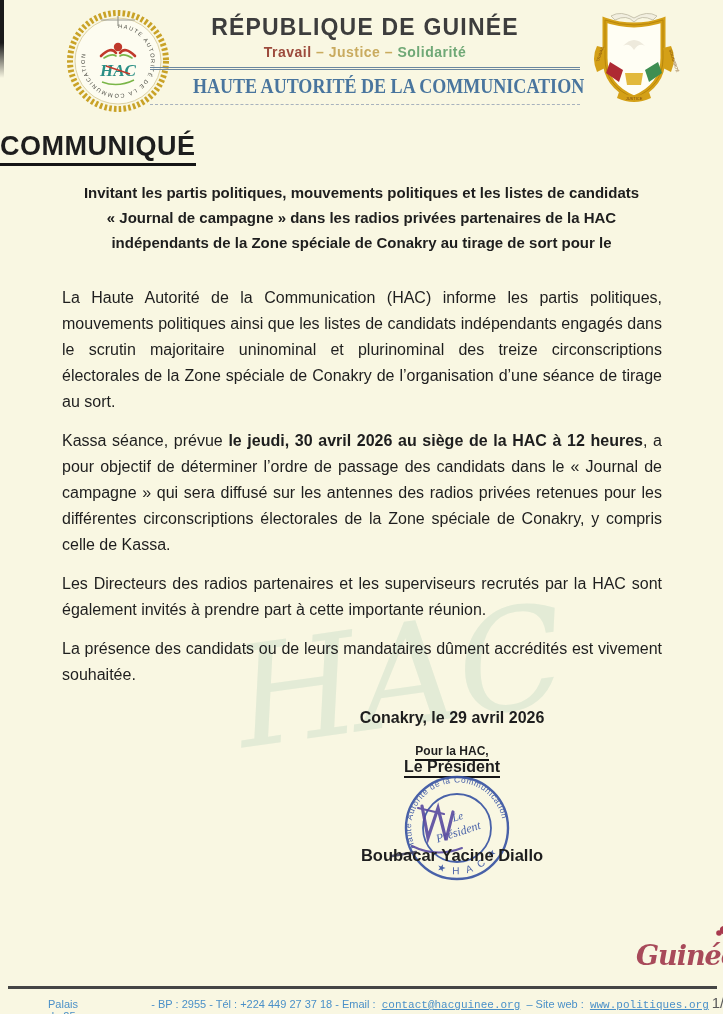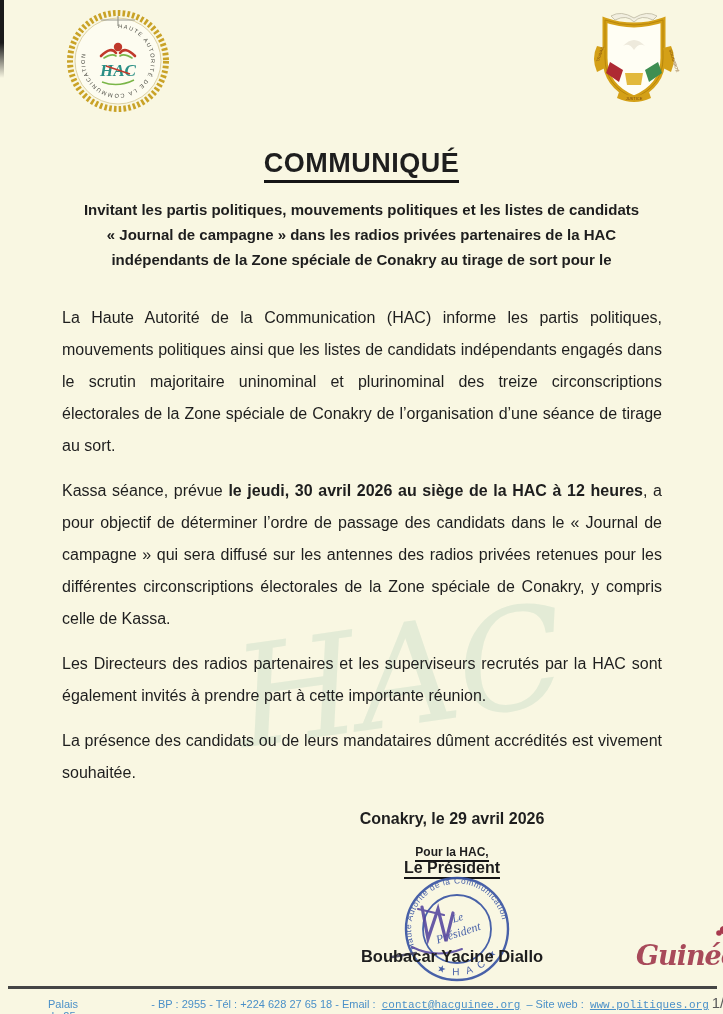--- a/index.html
+++ b/index.html
@@ -17,26 +17,26 @@
   .header-center{position:absolute;left:150px;top:14px;width:430px;text-align:center;}
   .republic{font-size:23px;font-weight:bold;color:#3d3d3d;letter-spacing:1.2px;}
   .motto{font-size:14px;font-weight:bold;margin-top:3px;letter-spacing:.5px;}
   .motto .w1{color:#9c4a3c}.motto .sep{color:#c9ab5f}.motto .w2{color:#c9ab5f}.motto .w3{color:#6fa876}
   .inst-band{margin-top:7px;border-top:3px double #6b87a0;border-bottom:1px dashed #a8b2bd;
     padding:3px 0 5px;}
   .institution{display:inline-block;font-family:"Liberation Serif",serif;font-weight:bold;
     font-size:22px;color:#49759e;transform:scaleX(.82);transform-origin:center;white-space:nowrap;}
   
   .content{position:relative;z-index:2;}
-  .doc-title{text-align:center;margin-top:30px;}
+  .doc-title{text-align:left;margin-top:13px;}
   .doc-title span{font-size:27px;font-weight:bold;letter-spacing:.5px;
     border-bottom:3px solid #151515;padding-bottom:2px;}
   .subtitle{margin:18px auto 0;width:640px;text-align:center;font-weight:bold;
     font-size:15px;line-height:25px;}
-  .bodytext{margin:30px 61px 0 62px;font-size:16px;line-height:32px;text-align:justify;}
+  .bodytext{margin:30px 61px 0 62px;font-size:16px;line-height:26px;text-align:justify;}
   .bodytext p{margin:0 0 13px 0;}
   
   .sig{position:relative;width:300px;margin-left:302px;text-align:center;}
   .sig-date{margin-top:21px;font-weight:bold;font-size:16px;}
   .sig-for{margin-top:17px;font-weight:bold;font-size:12px;}
   .sig-for span,.sig-title span{border-bottom:2px solid #151515;padding-bottom:1px;}
   .sig-title{margin-top:0;font-weight:bold;font-size:16px;position:relative;z-index:1;}
   .stamp-wrap{height:0;position:relative;}
   .stamp{position:absolute;left:50%;margin-left:-70px;top:-12px;z-index:2;opacity:.92;}
   .sig-name{margin-top:70px;font-weight:bold;font-size:16.5px;position:relative;z-index:3;}
@@ -81,20 +81,33 @@
     <circle cx="62" cy="39" r="4.2" fill="#c0392b"></circle>
     <path d="M45,48 Q55,38 60,45" fill="none" stroke="#c0392b" stroke-width="2.6" stroke-linecap="round"></path>
     <path d="M64,45 Q69,38 79,48" fill="none" stroke="#c0392b" stroke-width="2.6" stroke-linecap="round"></path>
     <path d="M48,50 Q56,45 60,48" fill="none" stroke="#7ab648" stroke-width="1.6" stroke-linecap="round"></path>
     <path d="M64,48 Q68,45 76,50" fill="none" stroke="#7ab648" stroke-width="1.6" stroke-linecap="round"></path>
     <text x="62" y="68" text-anchor="middle" font-family="Liberation Serif,serif" font-style="italic" font-weight="bold" font-size="17" fill="#2a8f85">HAC</text>
     <path d="M50,58 l24,8" stroke="#c0392b" stroke-width="1.4"></path>
     <path d="M46,74 Q62,80 78,72" fill="none" stroke="#7ab648" stroke-width="1.4"></path>
   </svg>
 
+  <div class="header-center">
+    <div class="republic">RÉPUBLIQUE DE GUINÉE</div>
+    <div class="motto">
+      <span class="w1">Travail</span>
+      <span class="sep">–</span>
+      <span class="w2">Justice</span>
+      <span class="sep">–</span>
+      <span class="w3">Solidarité</span>
+    </div>
+    <div class="inst-band">
+      <span class="institution">HAUTE AUTORITÉ DE LA COMMUNICATION</span>
+    </div>
+  </div>
 
   <svg class="arms" width="102" height="104" viewBox="0 0 102 104">
     <path d="M28,10 Q38,4 51,12 Q64,4 74,10 L70,14 Q58,8 51,16 Q44,8 32,14 Z" fill="#f2efe0" stroke="#c8c4ae" stroke-width="1"></path>
     <path d="M22,14 Q51,24 80,14 L80,52 Q80,80 51,92 Q22,80 22,52 Z" fill="#fffef4" stroke="#d4a017" stroke-width="5"></path>
     <path d="M22,14 Q51,24 80,14 L80,52 Q80,80 51,92 Q22,80 22,52 Z" fill="none" stroke="#b8860b" stroke-width="1"></path>
     <path d="M40,40 Q51,28 62,40 Q56,36 51,44 Q46,36 40,40" fill="#eeeadc"></path>
     <path d="M27,56 L40,64 L36,76 L23,67 Z" fill="#ae2a33"></path>
     <path d="M42,67 L60,67 L58,79 L44,79 Z" fill="#e2b93c"></path>
     <path d="M62,64 L75,56 L79,67 L66,76 Z" fill="#3e8e52"></path>
     <path d="M14,40 Q8,52 14,66 L22,62 Q18,52 22,42 Z" fill="#d4a017"></path>
@@ -175,19 +188,19 @@
     <path d="M11,14 q4,-2 6,1" stroke="#a83a4e" stroke-width="1.4" fill="none"></path>
   </svg>
   <span>Guinée</span>
 </div>
 
 <div class="footer-rule"></div>
 
 <div class="footer">
   <span class="addr">Palais du 25 août, Cité des Nations</span>
   <span class="contact">
-    <span>- BP : 2955 -  Tél : +224 628 27 65 18 - Email :</span>
+    <span>- BP : 2955 -  Tél : +224 449 27 37 18 - Email :</span>
     <span class="lnk sep2">contact@hacguinee.org</span>
     <span>– Site web :</span>
     <span class="lnk sep2">www.politiques.org</span>
   </span>
   <span class="page">1/1</span>
 </div>
 
 </body></html>

